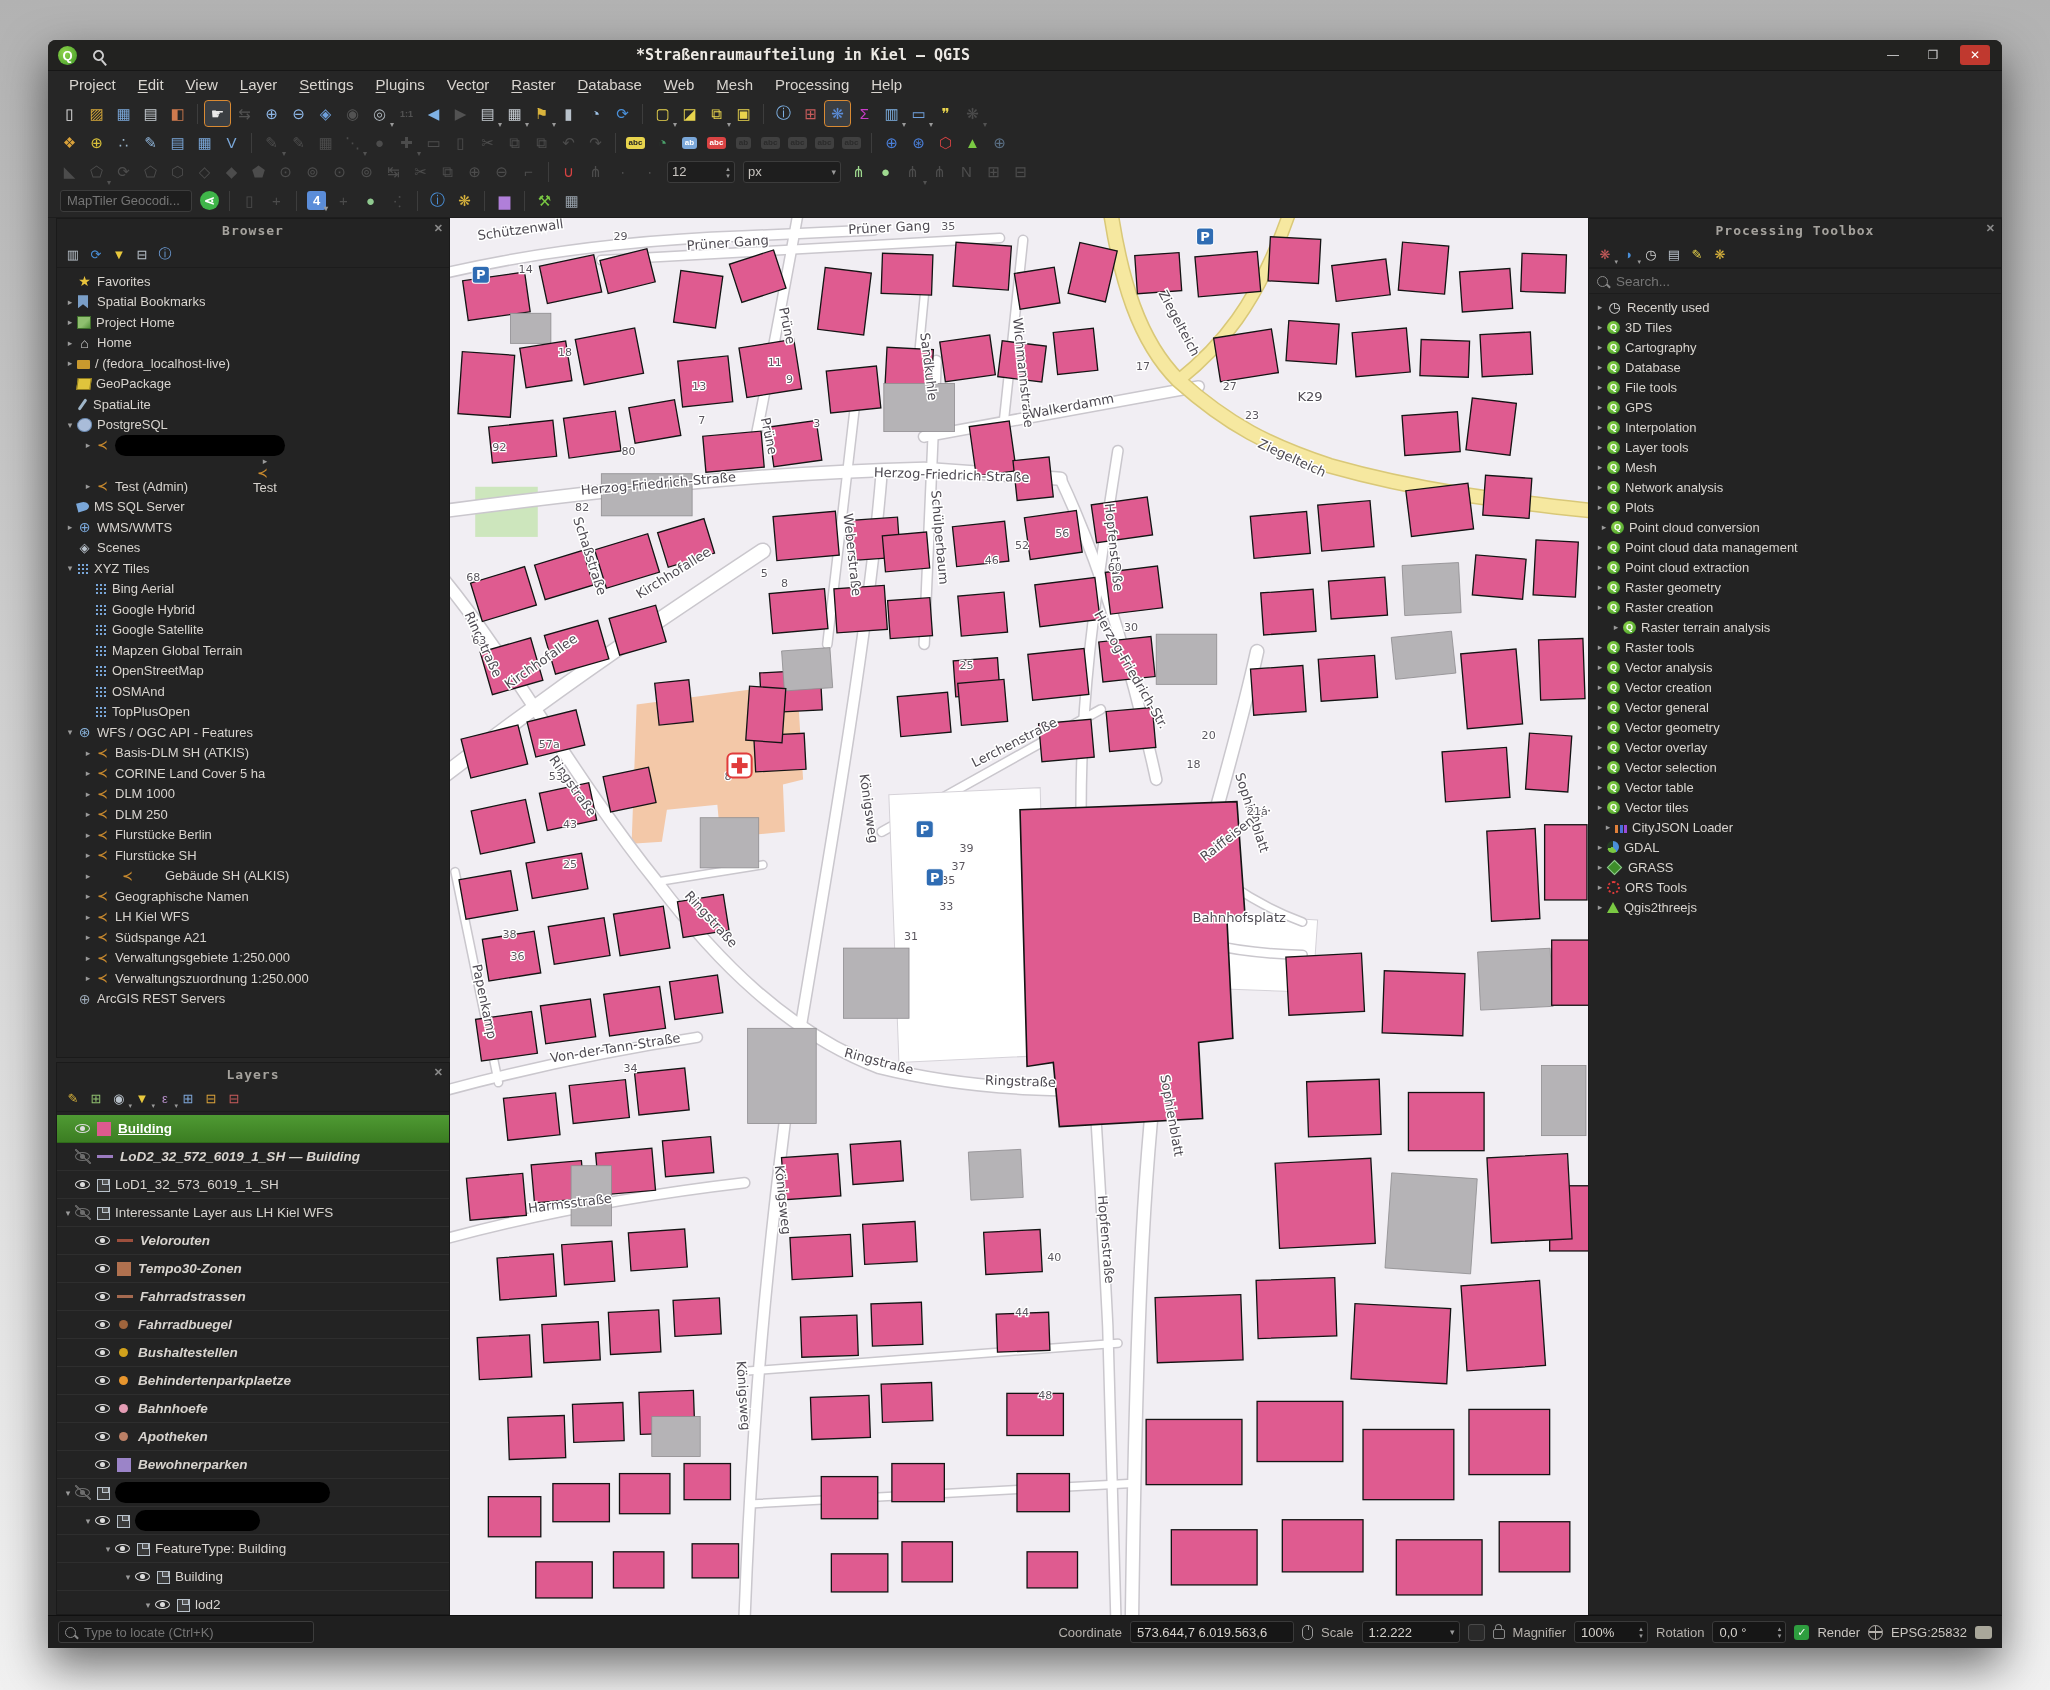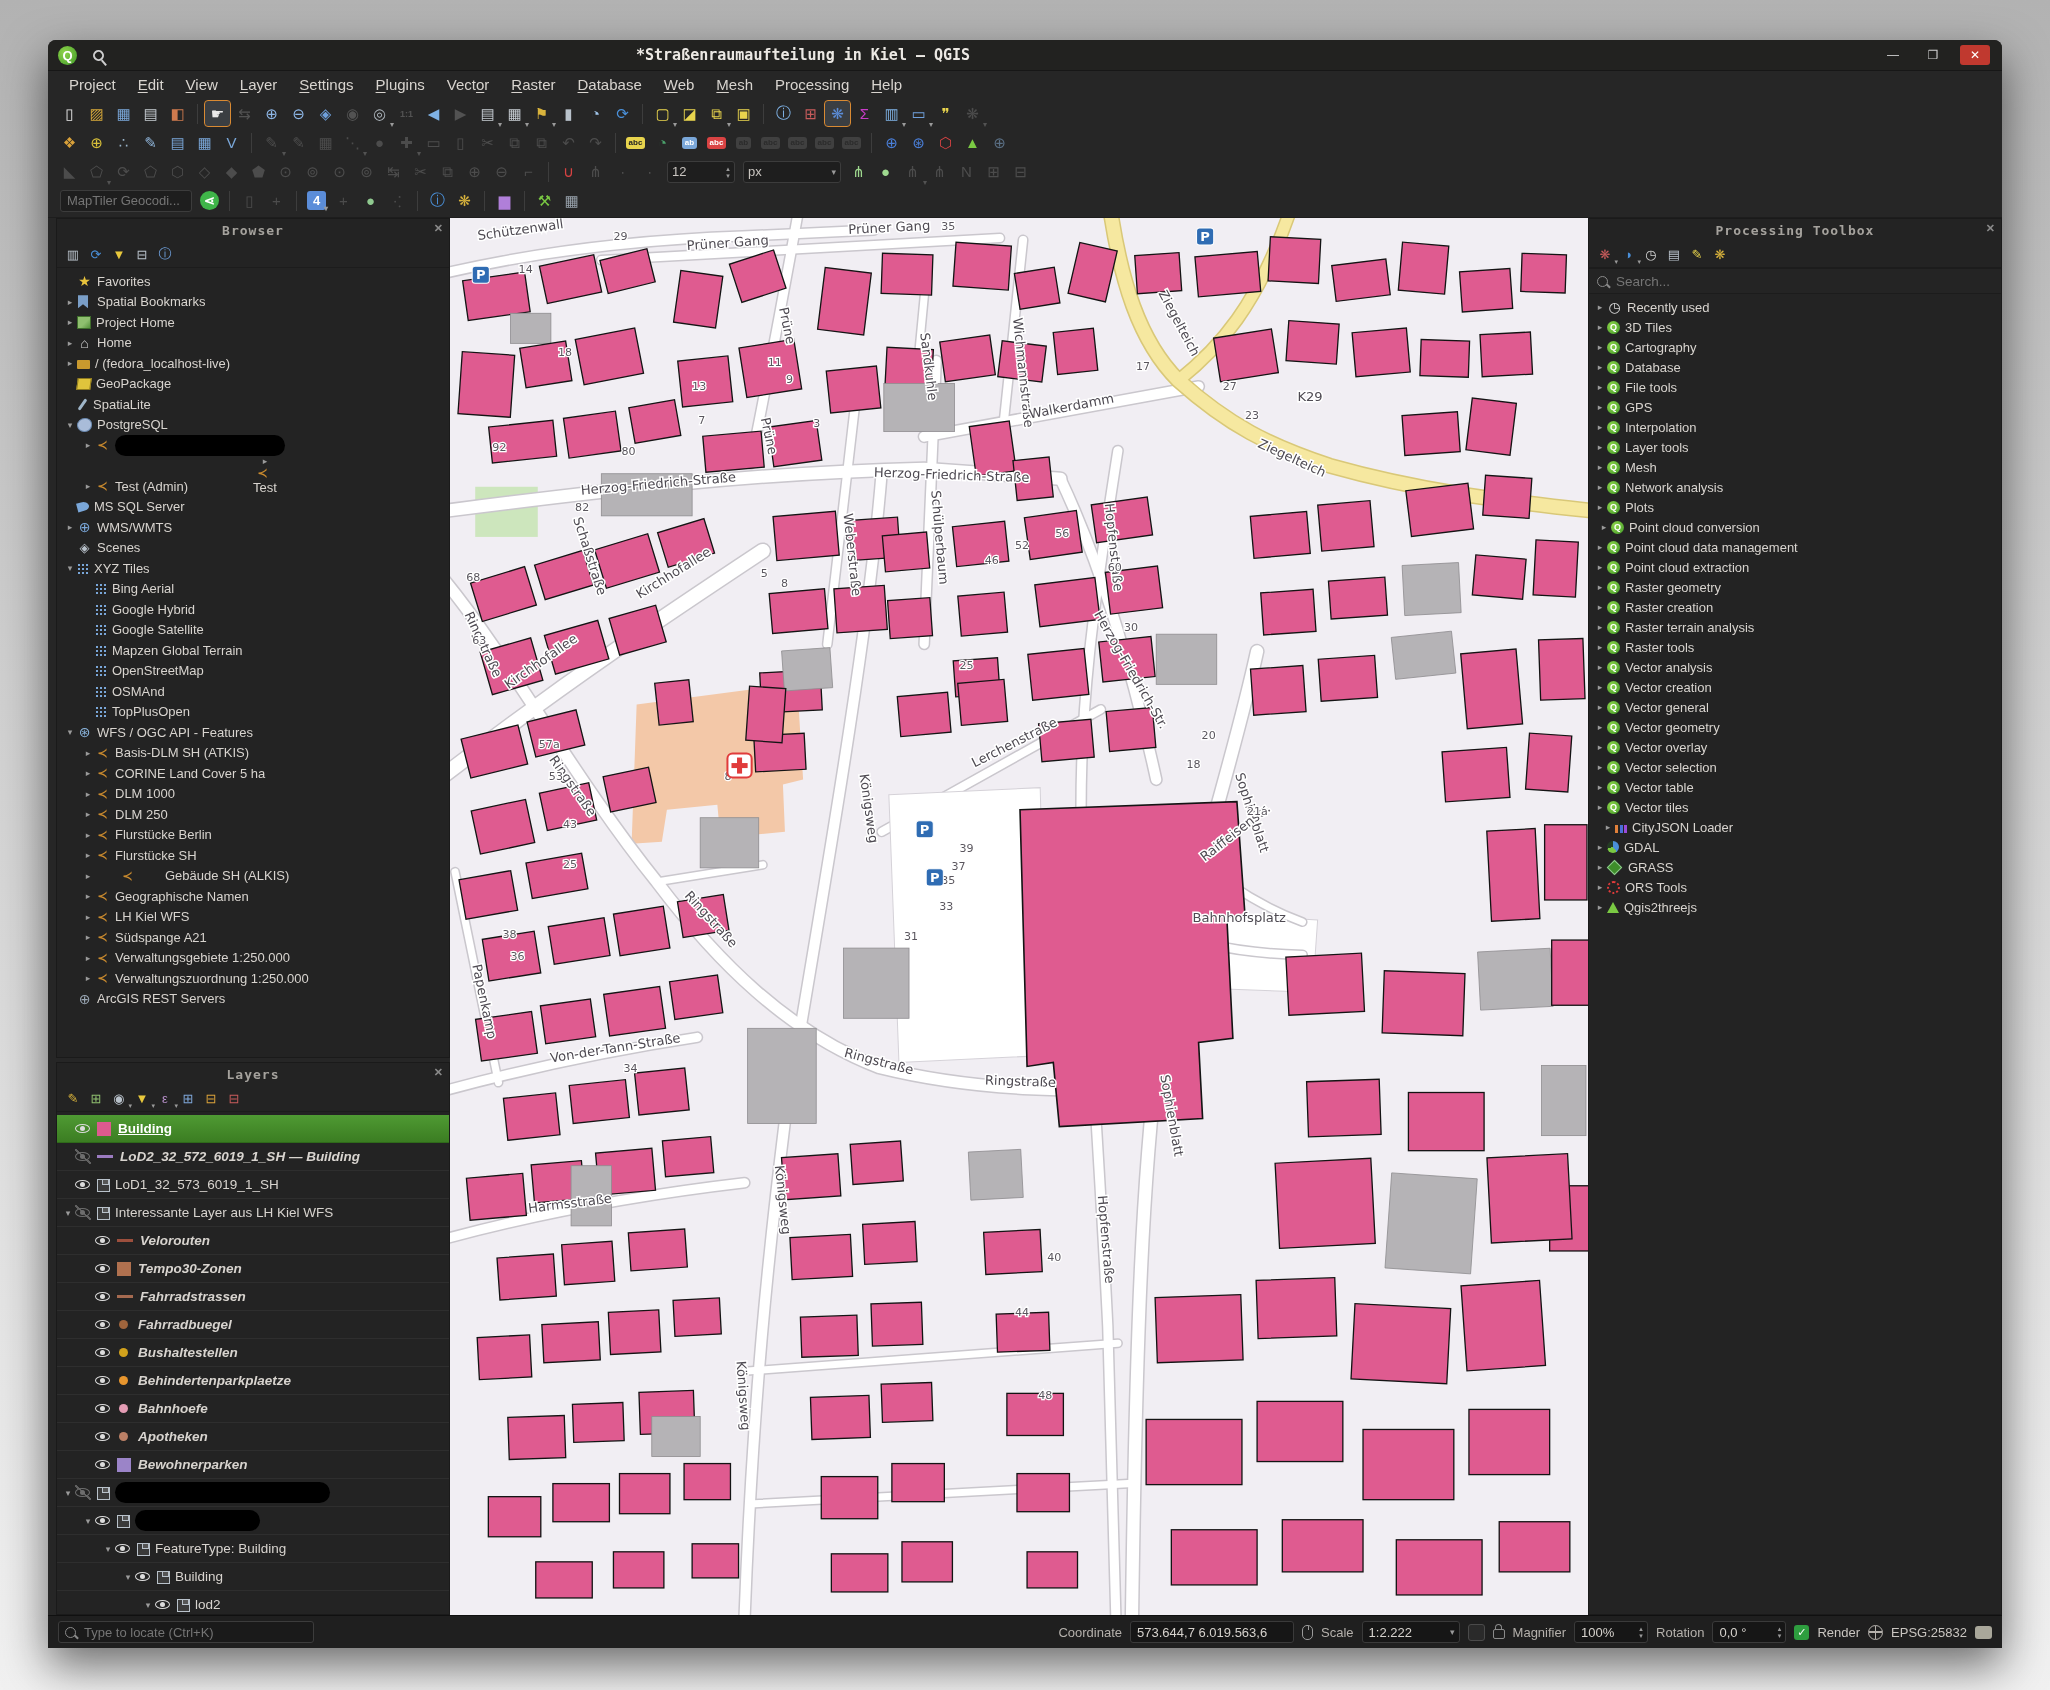--- a/index.html
+++ b/index.html
@@ -1096,21 +1096,21 @@
             <div class="trow2" style="padding-left: 4px;">
               <span class="exp closed"></span>
               <span class="ic ic-qgis"></span>
               <span>Raster geometry</span>
             </div>
             <div class="trow2" style="padding-left: 4px;">
               <span class="exp closed"></span>
               <span class="ic ic-qgis"></span>
               <span>Raster creation</span>
             </div>
-            <div class="trow2" style="padding-left: 4px;">
+            <div class="trow2" style="padding-left: 20px;">
               <span class="exp closed"></span>
               <span class="ic ic-qgis"></span>
               <span>Raster terrain analysis</span>
             </div>
             <div class="trow2" style="padding-left: 4px;">
               <span class="exp closed"></span>
               <span class="ic ic-qgis"></span>
               <span>Raster tools</span>
             </div>
             <div class="trow2" style="padding-left: 4px;">

